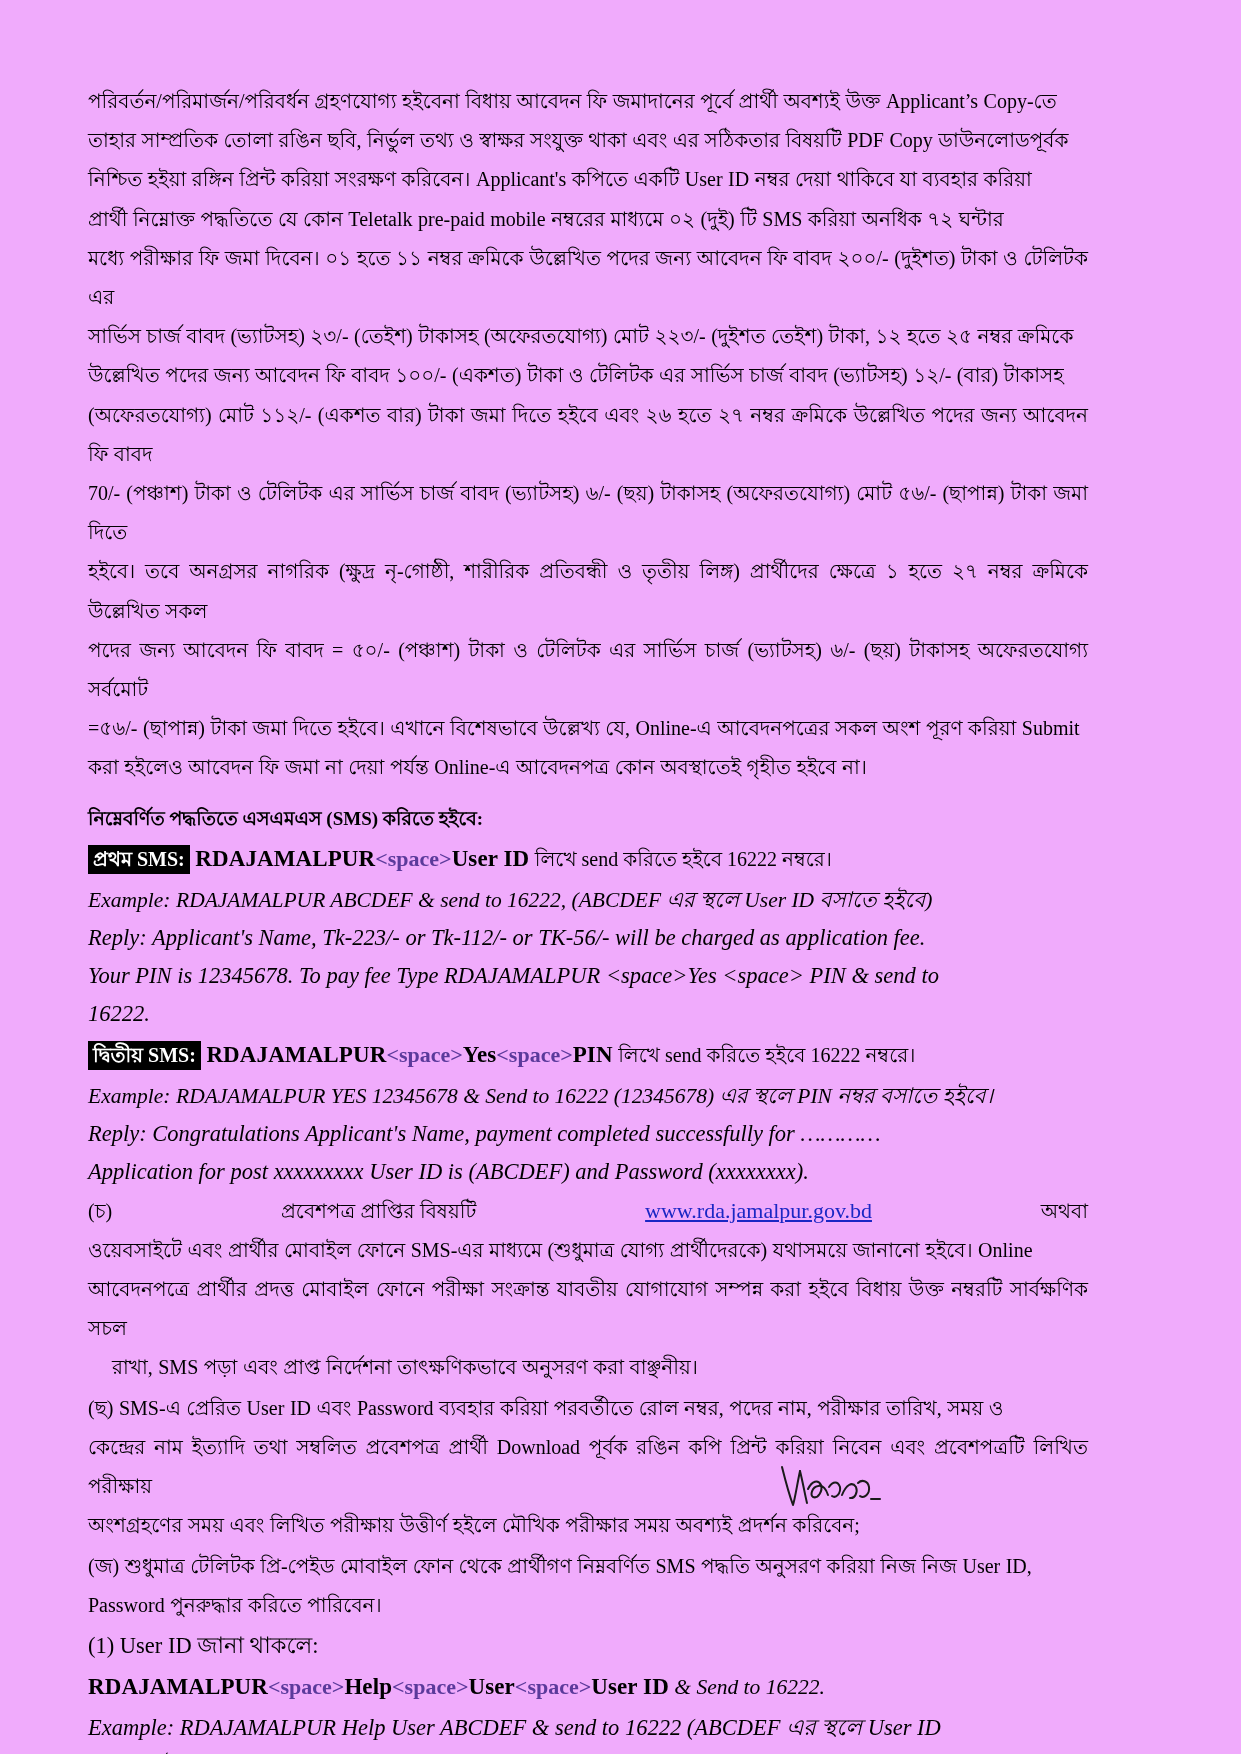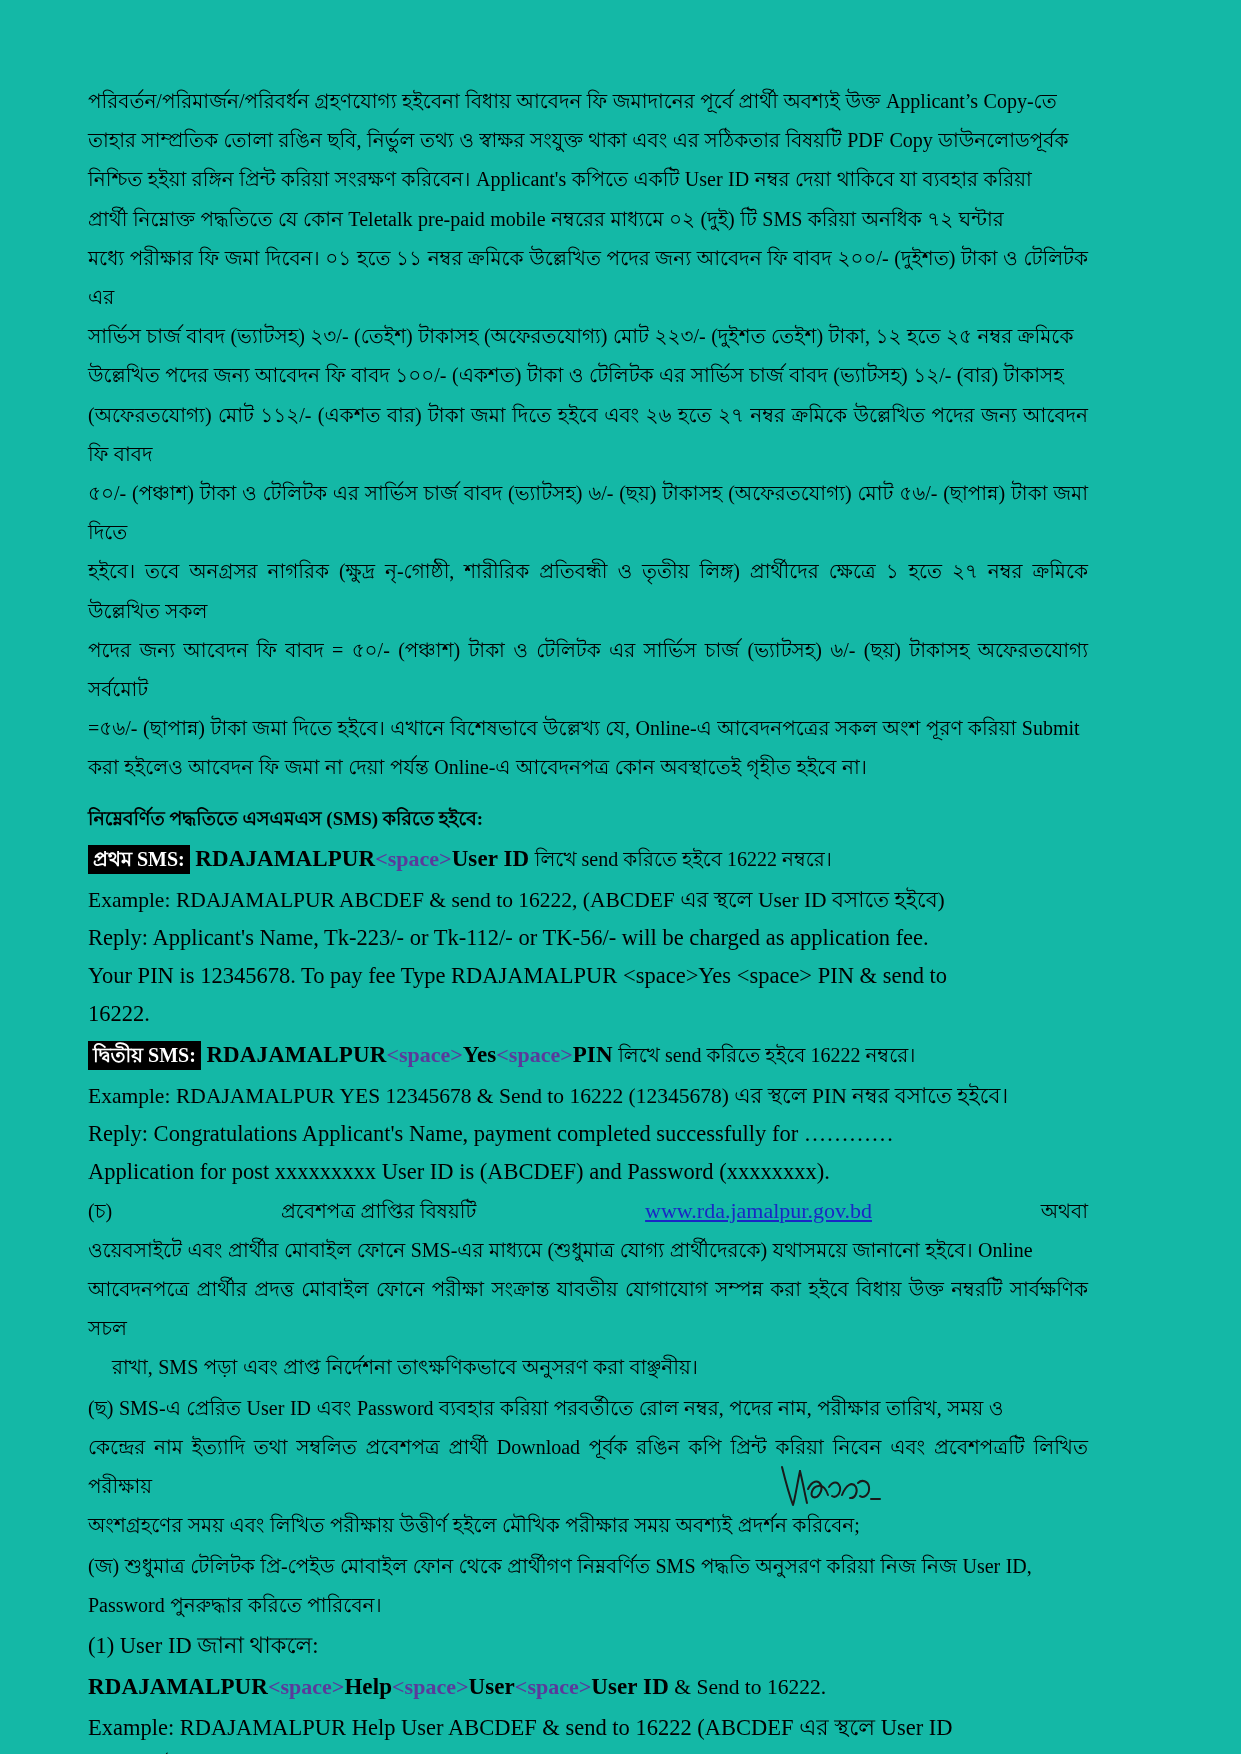--- a/index.html
+++ b/index.html
@@ -10,21 +10,21 @@
   }
   body {
     font-family: "Liberation Serif", "DejaVu Serif", serif;
     color: #000000;
   }
   .page {
     position: relative;
     width: 1241px;
     height: 1754px;
     margin: 0 auto;
-    background: #14b8a6;
+    background: #f0abfc;
     box-sizing: border-box;
     overflow: hidden;
   }
   .content {
     position: absolute;
     left: 88px;
     top: 82px;
     width: 1000px;
   }
 
@@ -48,20 +48,21 @@
 
   
   .bn {
     font-family: "Liberation Serif", "DejaVu Serif", serif;
     font-size: 20px;
   }
   
   .en {
     font-family: "Liberation Serif", "DejaVu Serif", serif;
     font-size: 21.5px;
+    font-style: italic;
   }
 
   
   .subhead {
     font-weight: bold;
     font-size: 19px;
     line-height: 34px;
     margin: 14px 0 4px 0;
   }
 
@@ -131,21 +132,21 @@
 
     <div class="para para-intro">
       <span class="line bn">পরিবর্তন/পরিমার্জন/পরিবর্ধন গ্রহণযোগ্য হইবেনা বিধায় আবেদন ফি জমাদানের পূর্বে প্রার্থী অবশ্যই উক্ত Applicant’s Copy-তে</span>
       <span class="line bn">তাহার সাম্প্রতিক তোলা রঙিন ছবি, নির্ভুল তথ্য ও স্বাক্ষর সংযুক্ত থাকা এবং এর সঠিকতার বিষয়টি PDF Copy ডাউনলোডপূর্বক</span>
       <span class="line bn">নিশ্চিত হইয়া রঙ্গিন প্রিন্ট করিয়া সংরক্ষণ করিবেন। Applicant's কপিতে একটি User ID নম্বর দেয়া থাকিবে যা ব্যবহার করিয়া</span>
       <span class="line bn">প্রার্থী নিম্নোক্ত পদ্ধতিতে যে কোন Teletalk pre-paid mobile নম্বরের মাধ্যমে ০২ (দুই) টি SMS করিয়া অনধিক ৭২ ঘন্টার</span>
       <span class="line bn">মধ্যে পরীক্ষার ফি জমা দিবেন। ০১ হতে ১১ নম্বর ক্রমিকে উল্লেখিত পদের জন্য আবেদন ফি বাবদ ২০০/- (দুইশত) টাকা ও টেলিটক এর</span>
       <span class="line bn">সার্ভিস চার্জ বাবদ (ভ্যাটসহ) ২৩/- (তেইশ) টাকাসহ (অফেরতযোগ্য) মোট ২২৩/- (দুইশত তেইশ) টাকা, ১২ হতে ২৫ নম্বর ক্রমিকে</span>
       <span class="line bn">উল্লেখিত পদের জন্য আবেদন ফি বাবদ ১০০/- (একশত) টাকা ও টেলিটক এর সার্ভিস চার্জ বাবদ (ভ্যাটসহ) ১২/- (বার) টাকাসহ</span>
       <span class="line bn">(অফেরতযোগ্য) মোট ১১২/- (একশত বার) টাকা জমা দিতে হইবে এবং ২৬ হতে ২৭ নম্বর ক্রমিকে উল্লেখিত পদের জন্য আবেদন ফি বাবদ</span>
-      <span class="line bn">৫০/- (পঞ্চাশ) টাকা ও টেলিটক এর সার্ভিস চার্জ বাবদ (ভ্যাটসহ) ৬/- (ছয়) টাকাসহ (অফেরতযোগ্য) মোট ৫৬/- (ছাপান্ন) টাকা জমা দিতে</span>
+      <span class="line bn">70/- (পঞ্চাশ) টাকা ও টেলিটক এর সার্ভিস চার্জ বাবদ (ভ্যাটসহ) ৬/- (ছয়) টাকাসহ (অফেরতযোগ্য) মোট ৫৬/- (ছাপান্ন) টাকা জমা দিতে</span>
       <span class="line bn">হইবে। তবে অনগ্রসর নাগরিক (ক্ষুদ্র নৃ-গোষ্ঠী, শারীরিক প্রতিবন্ধী ও তৃতীয় লিঙ্গ) প্রার্থীদের ক্ষেত্রে ১ হতে ২৭ নম্বর ক্রমিকে উল্লেখিত সকল</span>
       <span class="line bn">পদের জন্য আবেদন ফি বাবদ = ৫০/- (পঞ্চাশ) টাকা ও টেলিটক এর সার্ভিস চার্জ (ভ্যাটসহ) ৬/- (ছয়) টাকাসহ অফেরতযোগ্য সর্বমোট</span>
       <span class="line bn">=৫৬/- (ছাপান্ন) টাকা জমা দিতে হইবে। এখানে বিশেষভাবে উল্লেখ্য যে, Online-এ আবেদনপত্রের সকল অংশ পূরণ করিয়া Submit</span>
       <span class="line bn">করা হইলেও আবেদন ফি জমা না দেয়া পর্যন্ত Online-এ আবেদনপত্র কোন অবস্থাতেই গৃহীত হইবে না।</span>
     </div>
 
     <div class="subhead bn">নিম্নেবর্ণিত পদ্ধতিতে এসএমএস (SMS) করিতে হইবে:</div>
 
     <div class="sms-line">
       <span class="tag-invert bn">প্রথম SMS:</span>

